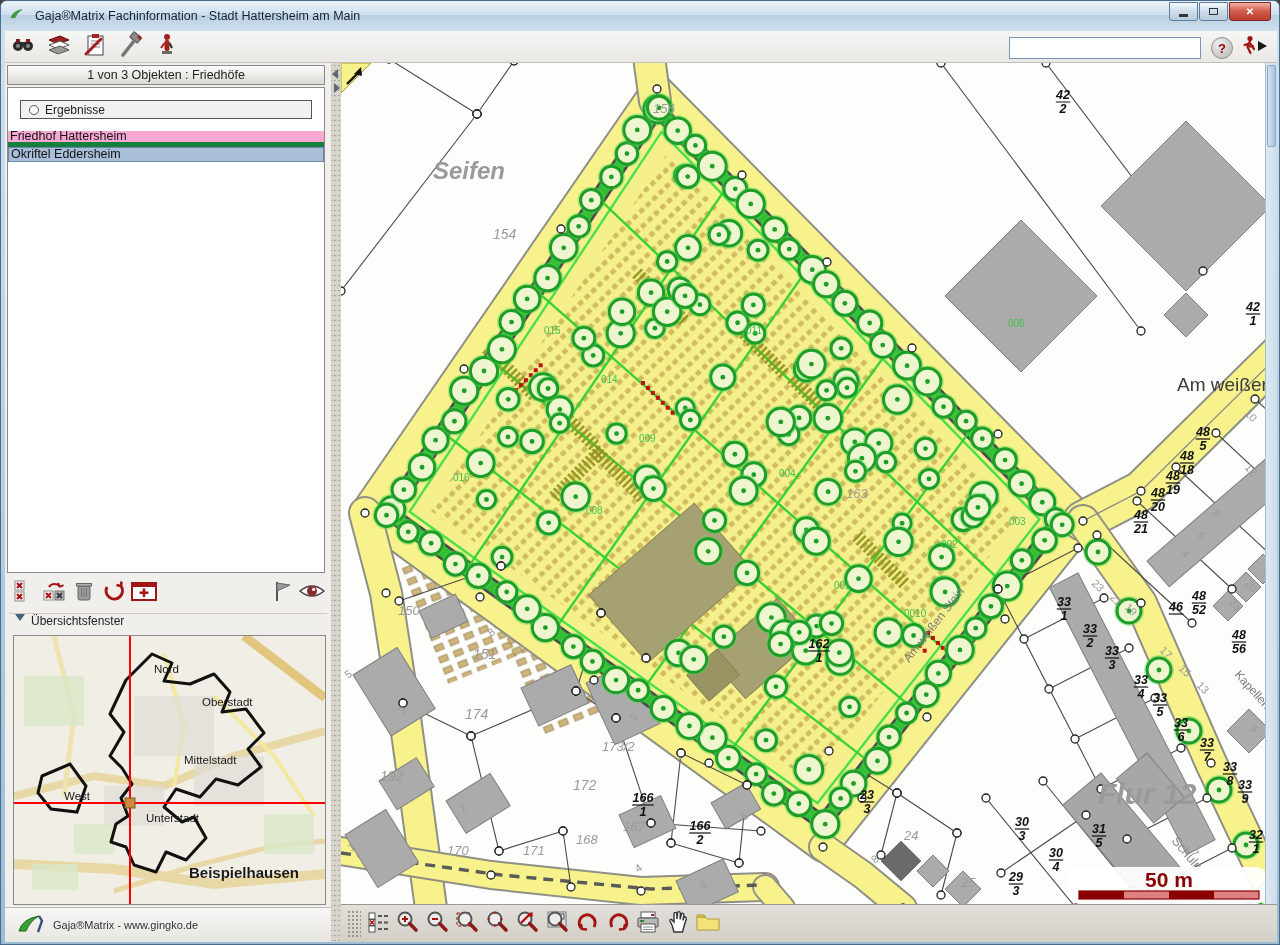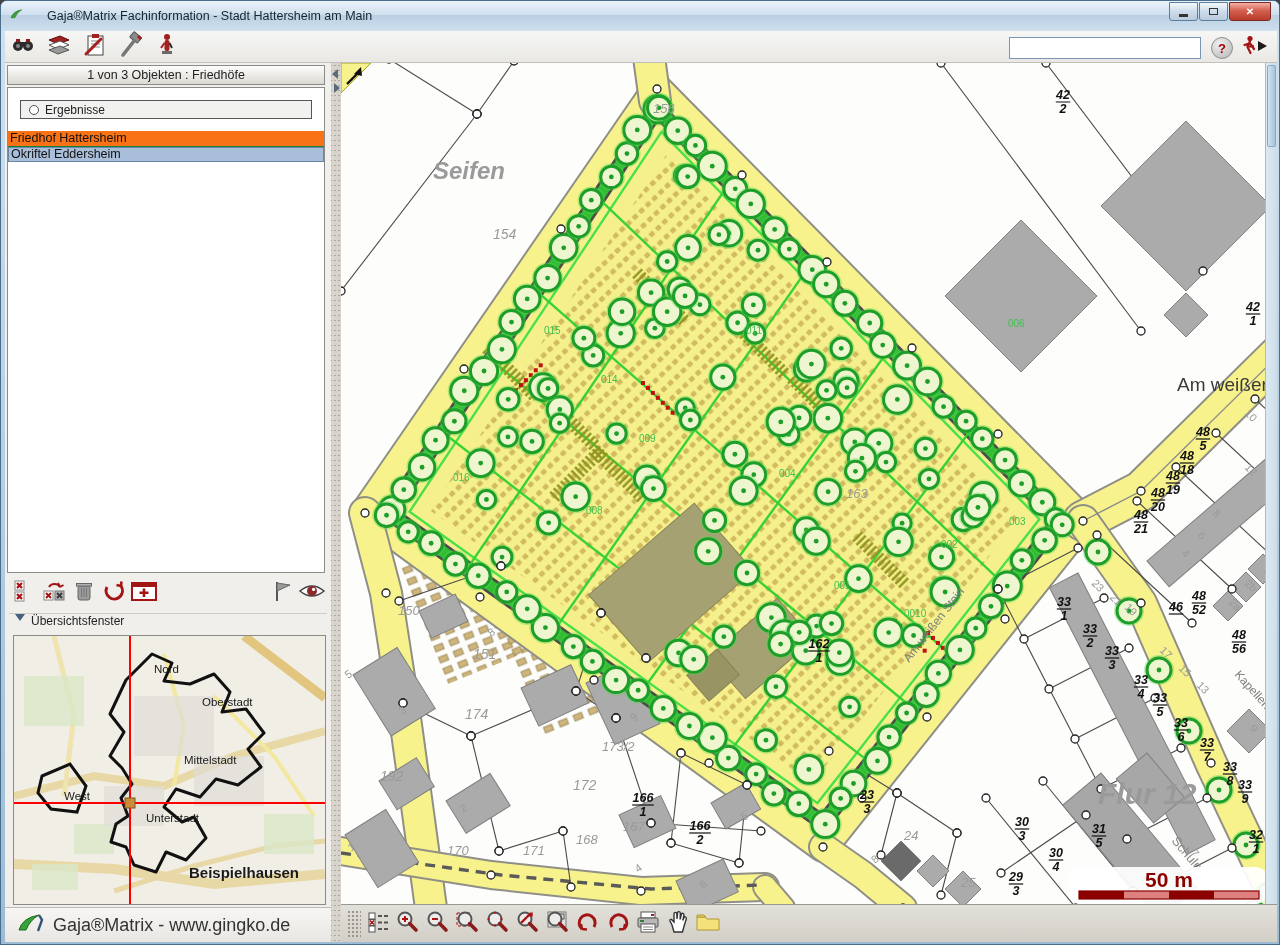--- a/index.html
+++ b/index.html
@@ -2,21 +2,21 @@
 <html><head>
 <meta charset="utf-8">
 <style>
   html,body{margin:0;padding:0;background:#444;font-family:"Liberation Sans",sans-serif;}
   *{box-sizing:border-box;}
   #frame{position:relative;width:1280px;height:945px;background:linear-gradient(#cfe2f1,#9cbcd6);
     border:1px solid #4a6d8c;border-radius:7px 7px 0 0;overflow:hidden;}
   
   #titlebar{position:absolute;left:0;top:0;width:100%;height:30px;display:flex;align-items:center;
     padding:0 8px;background:linear-gradient(#e9f2fa 0%,#cfe0ee 45%,#b9cfe2 46%,#cfe0ee 100%);}
-  #titlebar .title{font-size:12.5px;color:#15242f;margin-left:22px;}
+  #titlebar .title{font-size:12.5px;color:#15242f;margin-left:10px;}
   .winbtns{position:absolute;right:8px;top:1px;display:flex;}
   .winbtn{width:29px;height:19px;margin-left:1px;border:1px solid #5a7da0;border-radius:0 0 3px 3px;
     background:linear-gradient(#f5f9fc,#cddcea 50%,#b9cbdd);display:flex;align-items:center;justify-content:center;
     font-size:10px;color:#222;cursor:default;}
   .winbtn.close{background:linear-gradient(#f0b0a4,#d4604f 45%,#b83c2c);border-color:#7e2a22;color:#fff;
     width:42px;font-weight:bold;}
   .winbtn .maxglyph{width:9px;height:7px;border:1.5px solid #333;}
   .winbtn .minglyph{width:9px;height:3px;background:#333;margin-top:7px;}
   
   #toolbar{position:absolute;left:4px;top:30px;width:1272px;height:32px;background:linear-gradient(#f6f6f4,#e9e8e4);
@@ -27,31 +27,31 @@
   #help-btn{width:22px;height:22px;border-radius:50%;background:radial-gradient(circle at 35% 30%,#efefef,#b5b5b5);
     border:1px solid #8f8f8f;color:#a00000;font-weight:bold;font-size:13px;display:flex;align-items:center;justify-content:center;margin-right:8px;}
   
   #content{position:absolute;left:4px;top:62px;width:1272px;height:879px;background:#efeeec;}
   #sidebar{position:absolute;left:0;top:0;width:326px;height:879px;background:#f0efec;}
   #res-header{position:absolute;left:2px;top:2px;width:318px;height:20px;border:1px solid #8a8a8a;
     background:linear-gradient(#fdfdfc,#dbd9d2);font-size:12.5px;color:#222;display:flex;align-items:center;justify-content:center;}
   #res-list{position:absolute;left:2px;top:24px;width:318px;height:486px;background:#fff;border:1px solid #8a8a8a;}
   #group-row{height:19px;border:1px solid #555;margin:12px;background:#f1f1f0;display:flex;align-items:center;font-size:12px;color:#222;}
   #group-row .radio{width:10px;height:10px;border:1.4px solid #555;border-radius:50%;margin:0 6px 0 8px;background:#fff;}
-  .res-item{height:15.5px;border-bottom:1px solid #15803d;display:flex;align-items:center;font-size:12.5px;color:#111;padding-left:2px;background:#f97316;}
+  .res-item{height:15.5px;border-bottom:5px solid #15803d;display:flex;align-items:center;font-size:12.5px;color:#111;padding-left:2px;background:#f9a8d4;}
   .res-item.sel{background:#a9bfd9;border:1px solid #6c86a5;}
   #side-tools{position:absolute;left:4px;top:514px;width:318px;height:32px;display:flex;align-items:center;}
   .sbtn{width:30px;height:30px;display:flex;align-items:center;justify-content:center;}
   #side-tools .spacer{flex:1;}
   #ov-label-row{position:absolute;left:4px;top:550px;width:318px;height:18px;display:flex;align-items:flex-start;
     font-size:12px;color:#222;border-top:1px solid #cfccc4;}
   #ov-tri{width:0;height:0;border-left:5px solid transparent;border-right:5px solid transparent;border-top:7px solid #44617e;margin:0 6px 0 6px;}
   #ov-box{position:absolute;left:8px;top:572px;width:313px;height:270px;border:1px solid #8a8a8a;background:#ef4444;}
   #status{position:absolute;left:0px;top:844px;width:326px;height:35px;border-top:1px solid #bdbab2;
-    background:linear-gradient(#f7f6f4,#e8e6e1);display:flex;align-items:center;font-size:18px;color:#333;}
+    background:linear-gradient(#f7f6f4,#e8e6e1);display:flex;align-items:center;font-size:11px;color:#333;}
   #splitter{position:absolute;left:326px;top:0;width:10px;height:879px;background:#d8d4cc;
     background-image:radial-gradient(#aaa6a0 24%,transparent 25%);background-size:4px 5px;background-position:2px 30px;}
   .split-arrow{position:absolute;left:1px;width:0;height:0;border-top:5px solid transparent;border-bottom:5px solid transparent;}
   #split-up{top:6px;border-right:6px solid #5a6a7a;}
   #split-dn{top:20px;border-left:6px solid #5a6a7a;left:3px;}
   #map-wrap{position:absolute;left:336px;top:0;width:924px;height:841px;background:#fff;overflow:hidden;}
   #map-scroll{position:absolute;left:1260px;top:0;width:12px;height:841px;background:linear-gradient(90deg,#dce9f2,#cddee9);border-left:1px solid #a8bccc;}
   #map-thumb{position:absolute;left:1px;top:2px;width:9px;height:82px;background:linear-gradient(90deg,#cfe2f2,#a7c2dc);border:1px solid #89a9c6;border-radius:2px;}
   #map-toolbar{position:absolute;left:336px;top:841px;width:936px;height:38px;background:linear-gradient(#e2e0da,#d2cfc7);
     border-top:1px solid #9a988f;display:flex;align-items:center;}

